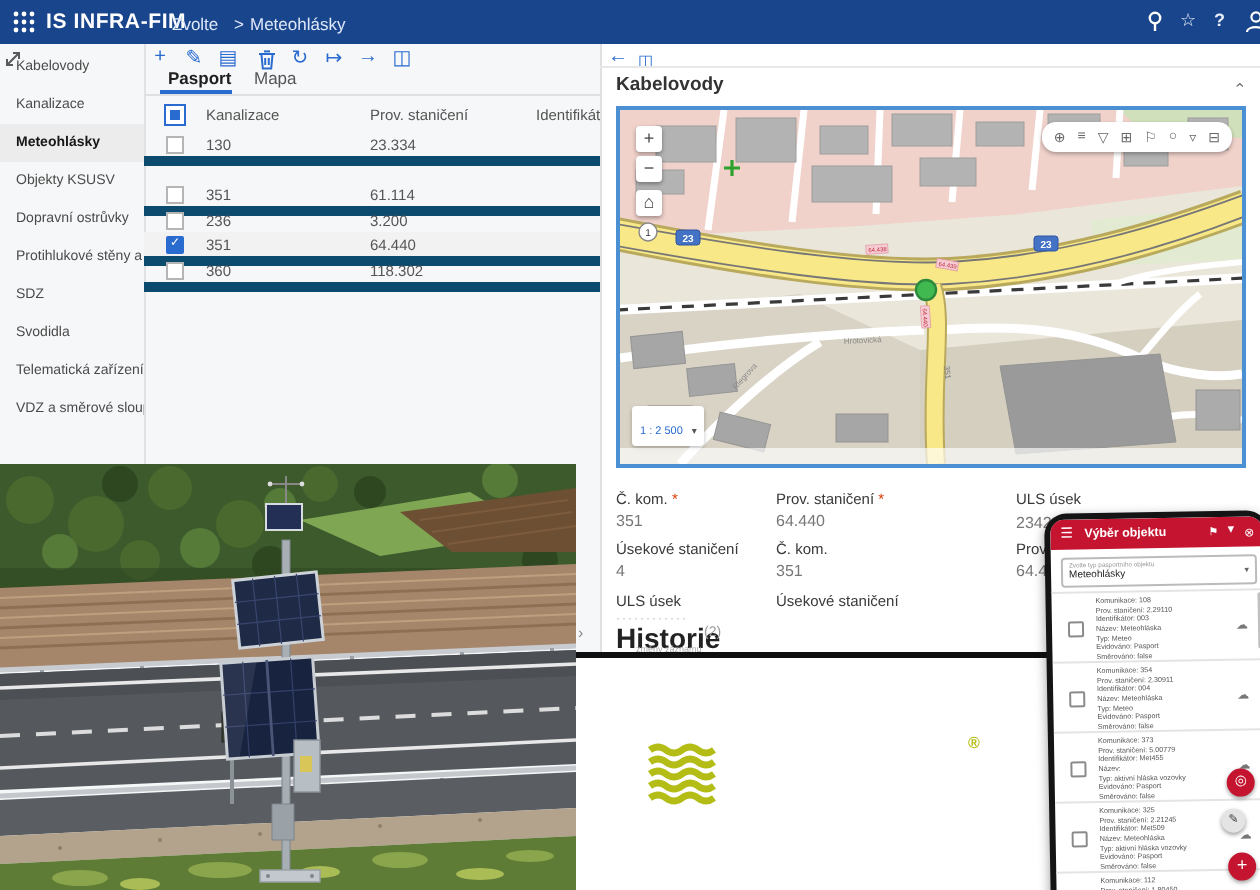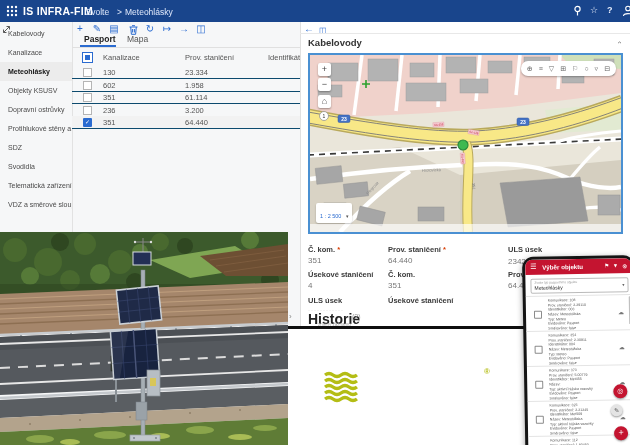--- a/index.html
+++ b/index.html
@@ -19,29 +19,29 @@
            white-space:nowrap;overflow:hidden;cursor:pointer;}
   .sb-item.sel{background:#ececec;font-weight:bold;color:#161616;}
   .vdiv{left:72px;top:22px;width:1px;height:210px;background:#e2e2e2;}
   
   .tpanel{left:72px;top:22px;width:228px;height:210px;overflow:hidden;}
   .tab{font-size:8.5px;color:#555;cursor:pointer;}
   .tab.on{font-weight:bold;color:#1f1f1f;}
   .chk{border:1px solid #b5b5b5;background:#fff;}
   .thead{font-size:7.5px;color:#555;}
   .cell{font-size:7.5px;color:#555;white-space:nowrap;}
-  .rowline{border-bottom:1px solid #0c4a6e;}
+  .rowline{border-bottom:5px solid #0c4a6e;}
   
   .rpanel{left:300px;top:22px;width:330px;height:304px;background:#fff;border-left:1px solid #e0e0e0;}
   .lok-title{font-size:9.5px;font-weight:bold;color:#333;}
   .map{left:308px;top:53px;width:311px;height:177px;border:2px solid #4a90d2;overflow:hidden;background:#eae6da;}
   .mapbtn{width:13px;height:13px;background:#fff;border-radius:2px;box-shadow:0 1px 2px rgba(0,0,0,.35);
           font-size:9px;color:#444;text-align:center;line-height:13px;cursor:pointer;}
   .mtool-ico{font-size:7px;color:#666;cursor:pointer;}
-  .lbl{font-size:7.5px;font-weight:bold;color:#3a3a3a;white-space:nowrap;}
+  .lbl{font-size:7.5px;font-weight:normal;color:#3a3a3a;white-space:nowrap;}
   .val{font-size:8px;color:#777;white-space:nowrap;}
   .req{color:#d83b01;}
   
   .varsbox{left:288px;top:326px;width:322px;height:119px;background:#fff;border-top:3px solid #0f0f0f;}
   .vars-word{font-size:34px;font-weight:bold;font-style:italic;color:#b4bd15;letter-spacing:1px;line-height:1;}
   
   .phone{left:522px;top:257px;width:112px;height:200px;background:#141414;border-radius:11px;
          transform:rotate(-1deg);transform-origin:top left;box-shadow:0 2px 6px rgba(0,0,0,.4);}
   .pscreen{position:absolute;left:3px;top:3px;width:106px;height:194px;background:#fff;border-radius:7px;overflow:hidden;}
   .phead{position:absolute;left:0;top:0;width:100%;height:15px;background:#c41430;color:#fff;}
@@ -131,39 +131,39 @@
     </div>
     <span class="abs thead" style="left:31px;top:31px">Kanalizace</span>
     <span class="abs thead" style="left:113px;top:31px">Prov. staničení</span>
     <span class="abs thead" style="left:196px;top:31px">Identifikátor</span>
 
     <div class="abs rowline" style="left:0;top:44px;width:228px;height:12px">
       <div class="abs chk" style="left:11px;top:2px;width:7px;height:7px"></div>
       <span class="abs cell" style="left:31px;top:2px">130</span>
       <span class="abs cell" style="left:113px;top:2px">23.334</span>
     </div>
-    <div class="abs rowline" style="left:0;top:56.5px;width:228px;height:12px">
-      <div class="abs chk" style="left:11px;top:2px;width:7px;height:7px"></div>
-      <span class="abs cell" style="left:31px;top:2px">602</span>
-      <span class="abs cell" style="left:113px;top:2px">1.958</span>
-    </div>
     <div class="abs rowline" style="left:0;top:69px;width:228px;height:12px">
       <div class="abs chk" style="left:11px;top:2px;width:7px;height:7px"></div>
       <span class="abs cell" style="left:31px;top:2px">351</span>
       <span class="abs cell" style="left:113px;top:2px">61.114</span>
     </div>
     <div class="abs rowline" style="left:0;top:81.5px;width:228px;height:12px">
       <div class="abs chk" style="left:11px;top:2px;width:7px;height:7px"></div>
       <span class="abs cell" style="left:31px;top:2px">236</span>
       <span class="abs cell" style="left:113px;top:2px">3.200</span>
     </div>
     <div class="abs rowline" style="left:0;top:94px;width:228px;height:12px;background:#f2f2f2">
       <div class="abs" style="left:11px;top:2px;width:9px;height:9px;background:#2a6bd0;border-radius:1px;color:#fff;font-size:6px;text-align:center;line-height:9px">✓</div>
       <span class="abs cell" style="left:31px;top:2px">351</span>
       <span class="abs cell" style="left:113px;top:2px">64.440</span>
+    </div>
+    <div class="abs rowline" style="left:0;top:106.5px;width:228px;height:12px">
+      <div class="abs chk" style="left:11px;top:2px;width:7px;height:7px"></div>
+      <span class="abs cell" style="left:31px;top:2px">360</span>
+      <span class="abs cell" style="left:113px;top:2px">118.302</span>
     </div>
   </div>
 
   <div class="abs rpanel"></div>
   <span class="abs" style="left:304px;top:23px;font-size:10px;color:#2a6bd0">←</span>
   <span class="abs" style="left:319px;top:26px;font-size:8px;color:#2a6bd0">◫</span>
   <div class="abs" style="left:300px;top:33px;width:330px;height:1px;background:#e8e8e8"></div>
   <span class="abs lok-title" style="left:308px;top:37px">Kabelovody</span>
   <span class="abs" style="left:618px;top:38px;font-size:8px;color:#666;display:inline-block;transform:rotate(-90deg)">›</span>
 

